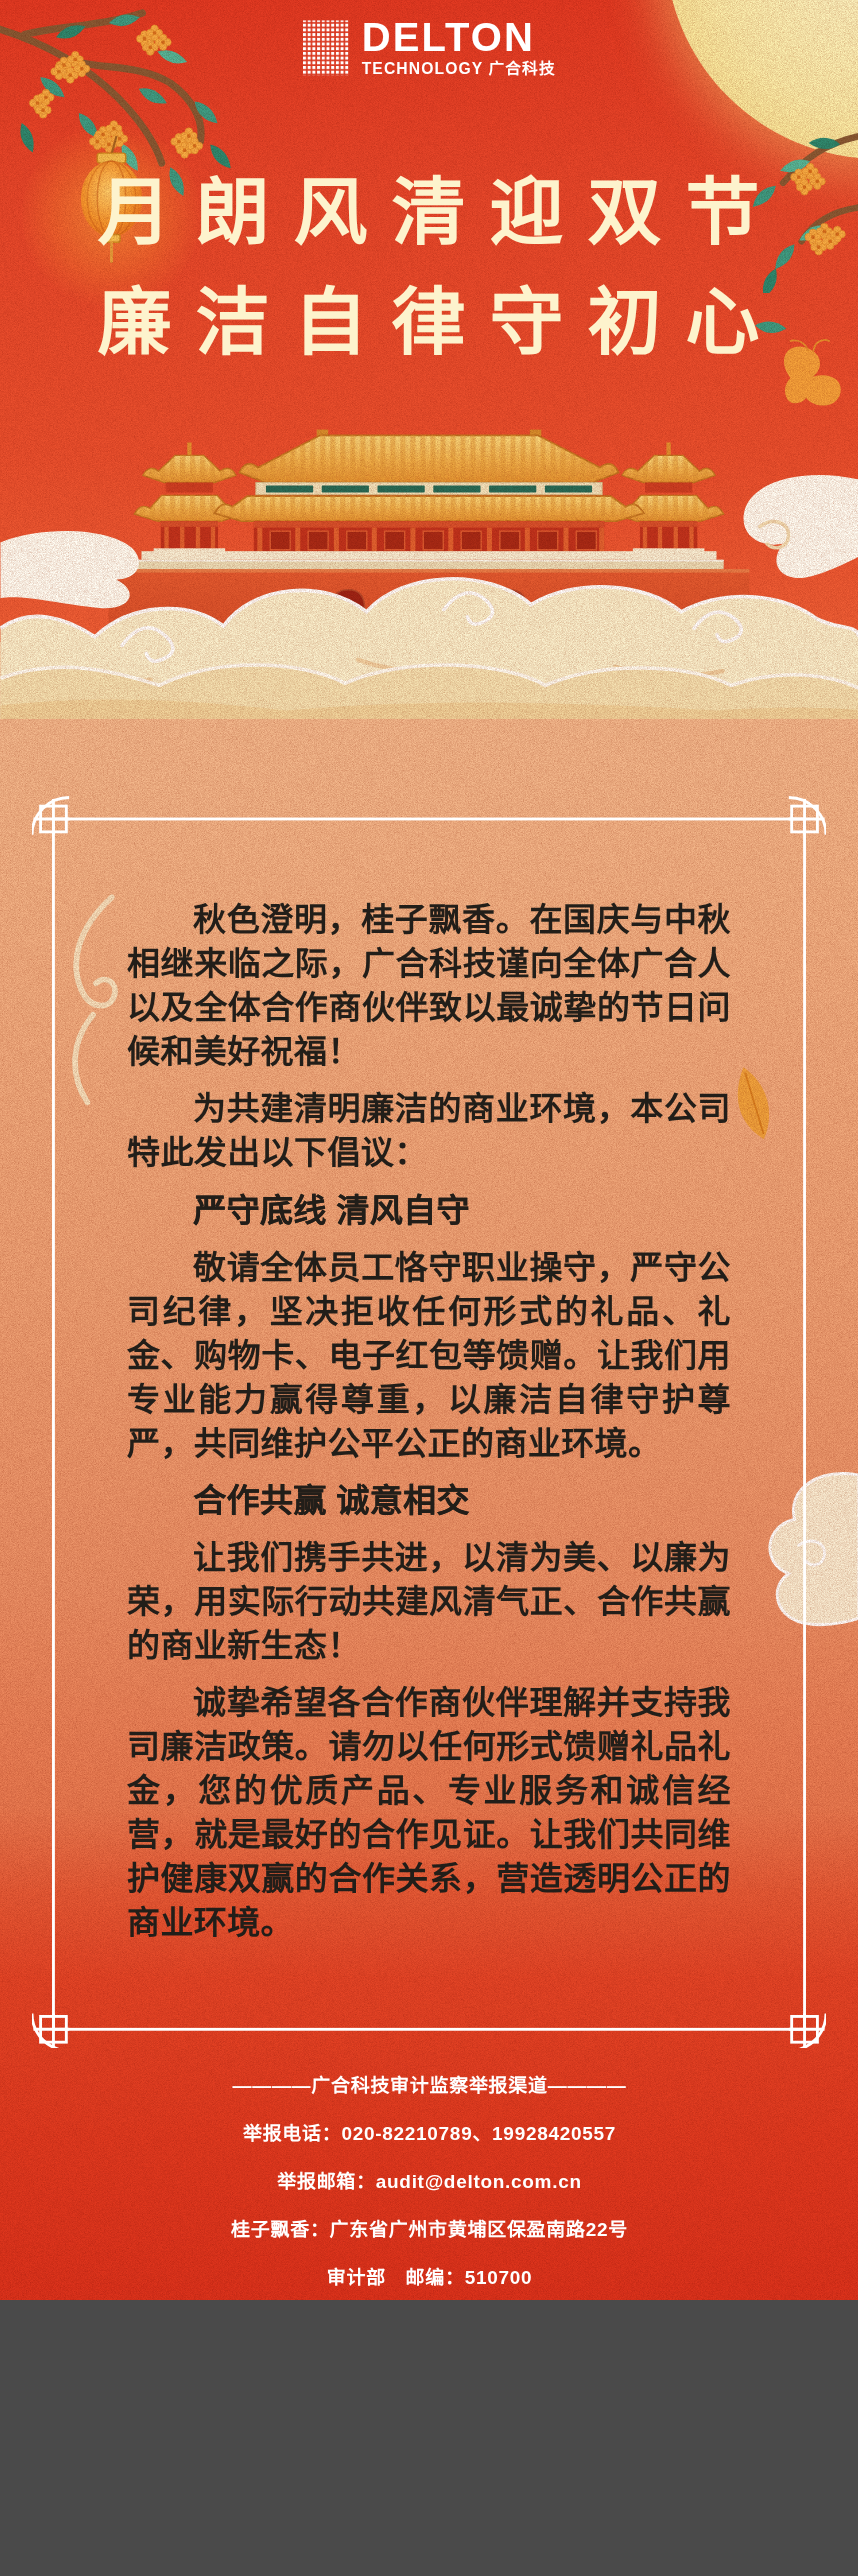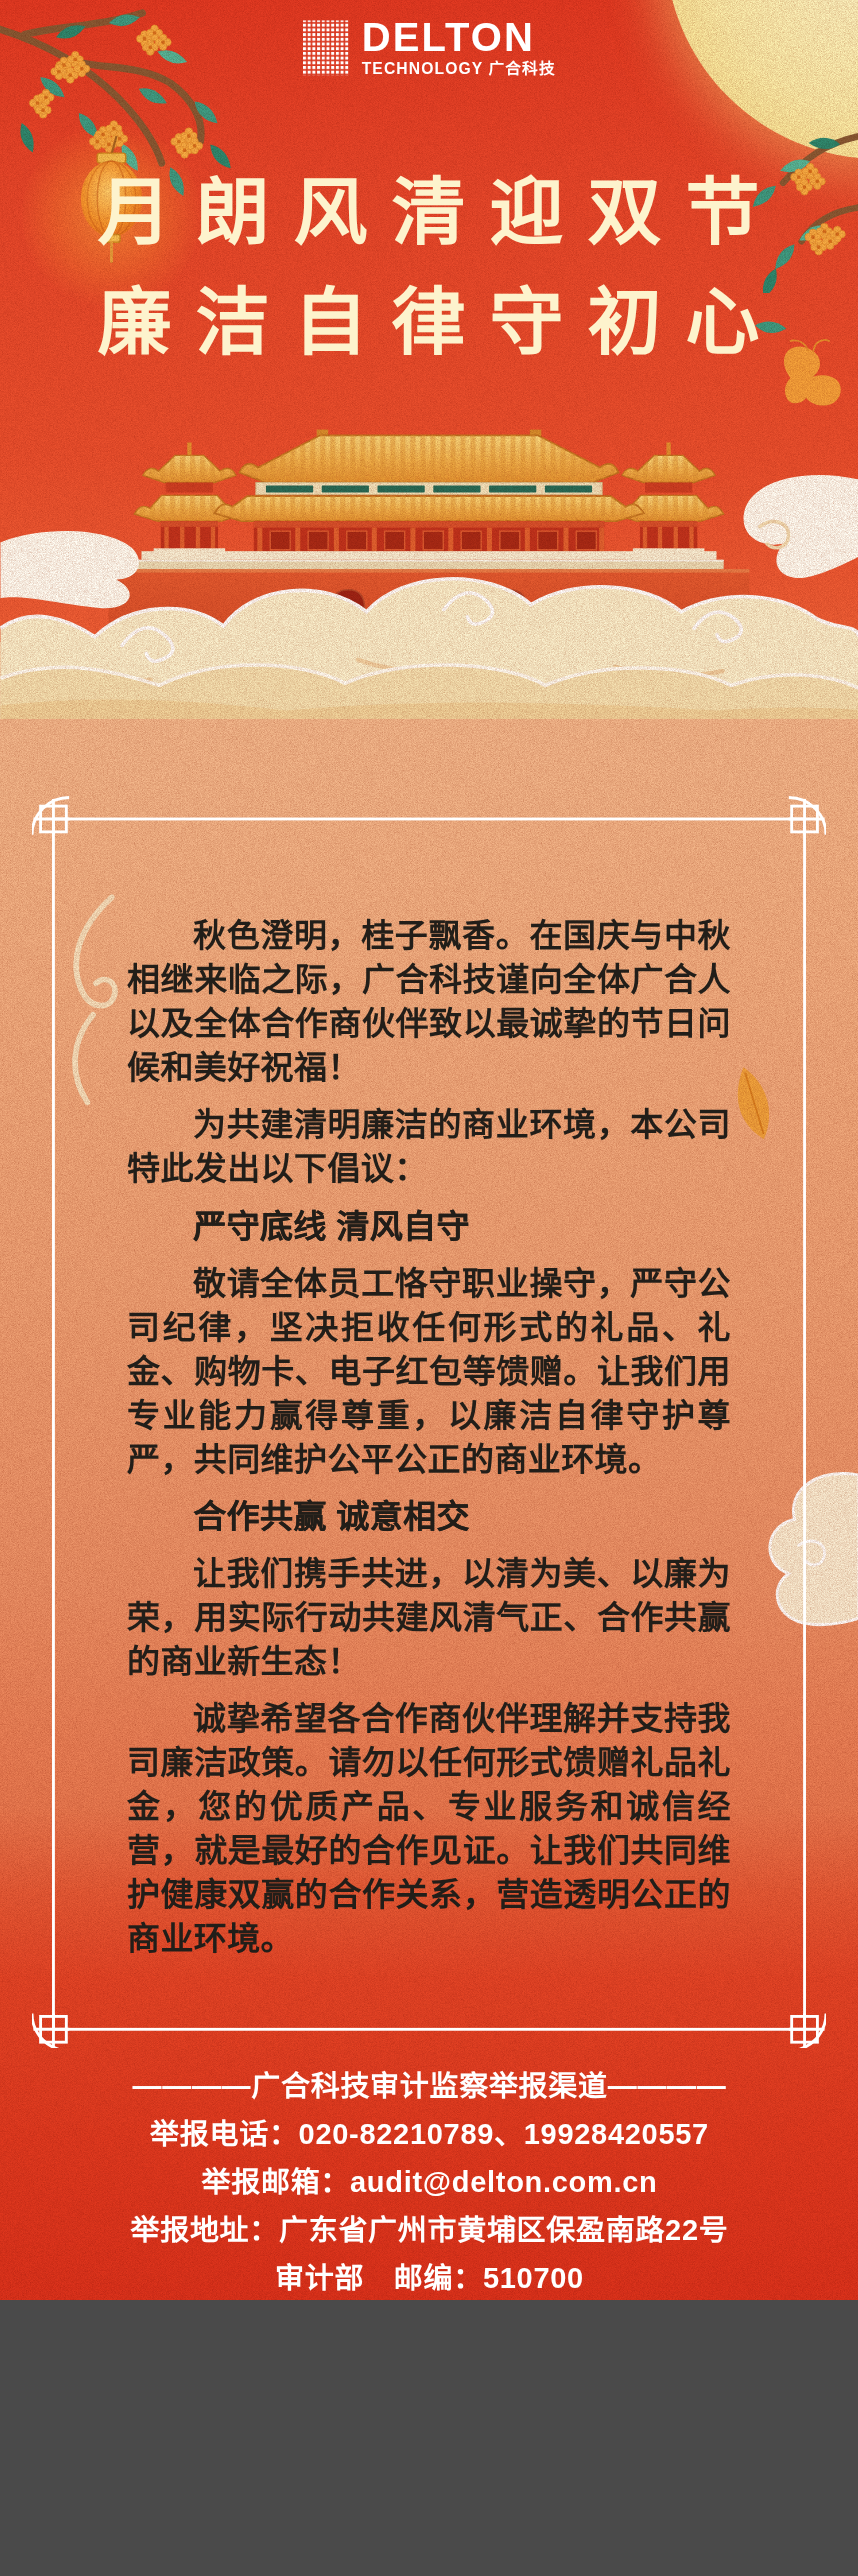--- a/index.html
+++ b/index.html
@@ -27,25 +27,25 @@
   .t1{top:152px;}
   .t2{top:262px;}
   .hero-sub{top:371px;left:0;width:100%;text-align:center;z-index:30;color:#fdf3cd;
     font-family:"DejaVu Serif","Liberation Serif",serif;font-weight:700;font-size:31.5px;letter-spacing:3.6px;}
   .glow{top:122px;left:21.5px;width:179px;height:186px;z-index:14;border-radius:50%;
     background:radial-gradient(circle,rgba(255,178,64,.55) 0%,rgba(255,160,50,.25) 45%,rgba(255,150,40,0) 72%);}
   
   .letter{left:127px;top:898px;width:604px;z-index:30;color:#221e19;
     font-size:33px;line-height:44px;font-weight:700;text-align:justify;letter-spacing:0.4px;}
   .letter p{margin:13px 0 0;text-indent:66px;}
-  .letter p.first{margin-top:16px;}
+  .letter p.first{margin-top:0;}
   .letter h3{margin:13.6px 0 0 66px;font-size:33px;line-height:44px;letter-spacing:0.4px;text-shadow:0.4px 0 currentColor;}
   
   .report{top:2062px;left:0;width:100%;text-align:center;color:#fff;font-weight:700;z-index:30;}
-  .report div{font-size:29px;line-height:48px;letter-spacing:0.7px;}
+  .report div{font-size:19px;line-height:48px;letter-spacing:0.7px;}
   .qr-wrap{top:2369px;left:372px;width:114px;height:114px;background:#fff;z-index:30;
     display:flex;align-items:center;justify-content:center;}
   .slogan{top:2516px;left:57px;right:57px;display:flex;justify-content:space-between;z-index:30;
     color:#fff;font-size:27px;font-weight:700;flex-direction:column;}
   .slogan span{letter-spacing:37px;margin-right:-37px;white-space:nowrap;}.z11{z-index:11}.z12{z-index:12}.z14{z-index:14}.z15{z-index:15}.z16{z-index:16}
   .noise{top:0;left:0;z-index:18;mix-blend-mode:multiply;opacity:.42;pointer-events:none;}
   .frame{top:796px;left:32px;z-index:22;}
 </style>
 </head>
 <body>
@@ -311,21 +311,21 @@
     <p>敬请全体员工恪守职业操守，严守公司纪律，坚决拒收任何形式的礼品、礼金、购物卡、电子红包等馈赠。让我们用专业能力赢得尊重，以廉洁自律守护尊严，共同维护公平公正的商业环境。</p>
     <h3>合作共赢 诚意相交</h3>
     <p>让我们携手共进，以清为美、以廉为荣，用实际行动共建风清气正、合作共赢的商业新生态！</p>
     <p>诚挚希望各合作商伙伴理解并支持我司廉洁政策。请勿以任何形式馈赠礼品礼金，您的优质产品、专业服务和诚信经营，就是最好的合作见证。让我们共同维护健康双赢的合作关系，营造透明公正的商业环境。</p>
   </div>
 
   <div class="abs report">
     <div>————广合科技审计监察举报渠道————</div>
     <div>举报电话：020-82210789、19928420557</div>
     <div>举报邮箱：audit@delton.com.cn</div>
-    <div>举报地址：广东省广州市黄埔区保盈南路22号</div>
+    <div>桂子飘香：广东省广州市黄埔区保盈南路22号</div>
     <div>审计部　邮编：510700</div>
     <div>举报微信：</div>
   </div>
 
   <div class="abs qr-wrap">
     <svg width="97" height="97" viewBox="0 0 21 21" shape-rendering="crispEdges">
       <g id="qr-g" fill="#15120e">
           <rect x="0" y="0" width="1" height="1"></rect>
           <rect x="1" y="0" width="1" height="1"></rect>
           <rect x="2" y="0" width="1" height="1"></rect>

